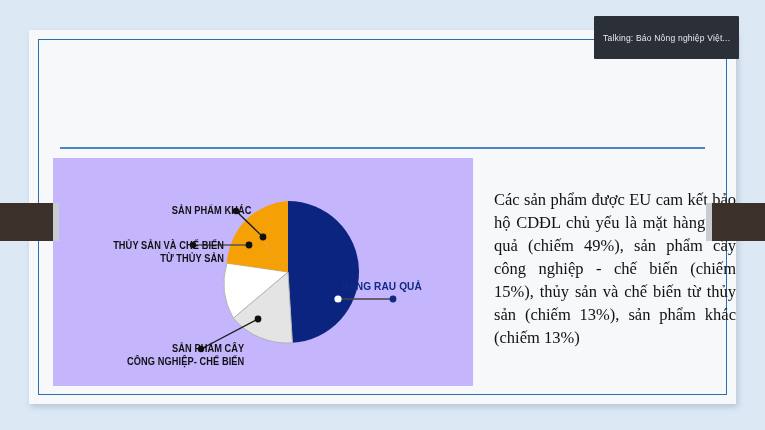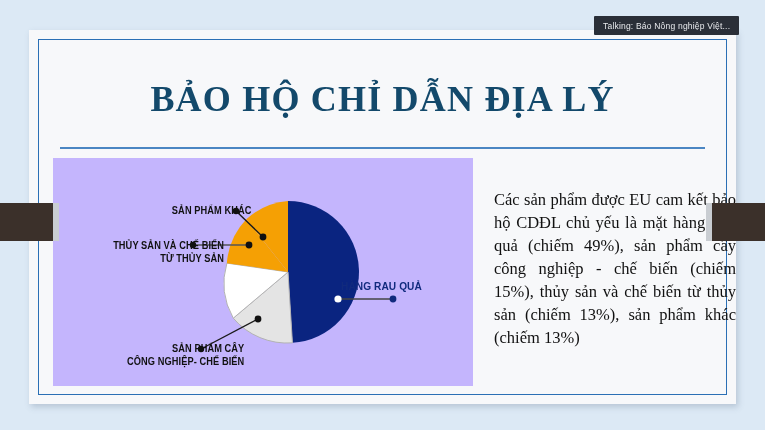--- a/index.html
+++ b/index.html
@@ -20,21 +20,21 @@
     height: 430px;
     background: #dce9f5;
   }
 
   
   #talking-badge {
     position: absolute;
     left: 594px;
     top: 16px;
     height: 19px;
-    padding: 0 9px;
+    padding: 12px 9px;
     display: flex;
     align-items: center;
     background: #2a2f38;
     color: #e8eaed;
     font-size: 8.5px;
     letter-spacing: .2px;
     white-space: nowrap;
     border-radius: 1px;
     z-index: 40;
     font-family: "Liberation Sans", sans-serif;
@@ -168,21 +168,20 @@
 <body>
 
 <div id="stage">
 
   <div id="talking-badge">Talking: Báo Nông nghiệp Việt...</div>
 
   <div id="slide">
 
     <div id="slide-inner-border"></div>
 
-    <div id="slide-title">BẢO HỘ CHỈ DẪN ĐỊA LÝ</div>
 
     <div id="title-divider"></div>
 
     <div id="chart-panel">
       <div id="pie-wrap">
 
         <svg id="pie-svg" width="420" height="228" viewBox="0 0 420 228">
 
           <path d="M 235 114 L 235 43 A 71 71 0 0 1 239.45 184.86 Z" fill="#0a2480"></path>
 

